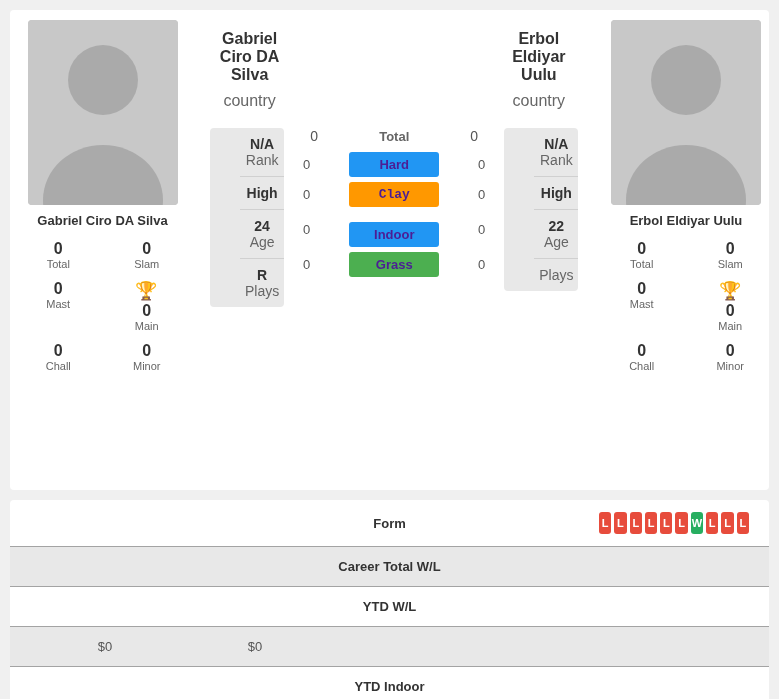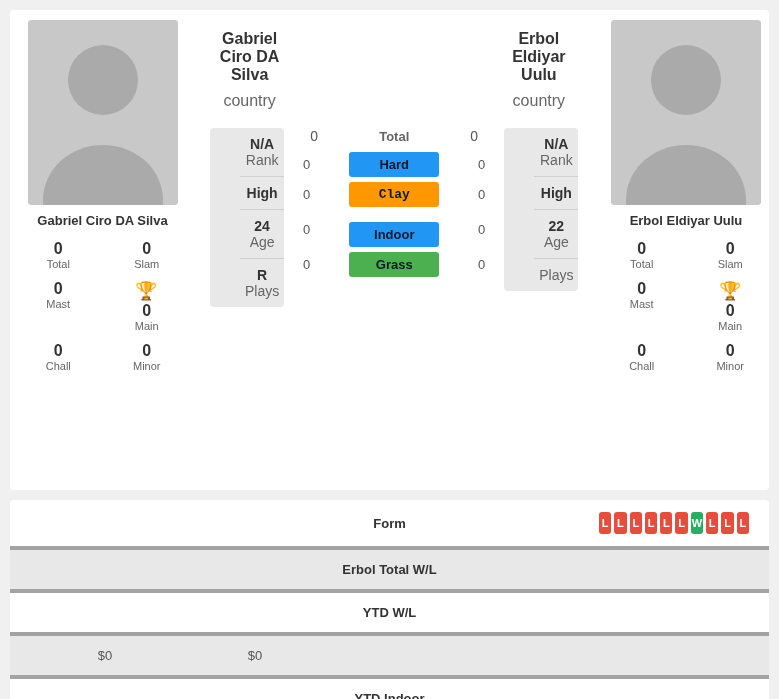--- a/index.html
+++ b/index.html
@@ -77,21 +77,21 @@
 
     .country-flag {
       display: flex;
       justify-content: center;
       padding: 3px 0 8px;
       font-size: 16px;
       color: #666;
     }
 
     .surface-badge {
-      color: #0f172a;
+      color: #4c1d95;
       font-weight: bold;
       font-size: 13px;
       padding: 5px 20px;
       border-radius: 3px;
       text-align: center;
       min-width: 90px;
     }
 
     .surface-badge.hard { background: #2196F3; }
     .surface-badge.clay { background: #FF9800; font-family: Liberation Mono, monospace; }
@@ -112,21 +112,21 @@
     
     .bottom-section {
       background: #fff;
       border-radius: 4px;
     }
 
     .bottom-row {
       display: flex;
       align-items: center;
       padding: 12px 20px;
-      border-bottom: 4px solid #a3a3a3;
+      border-bottom: 1px solid #a3a3a3;
     }
 
     .bottom-row:last-child {
       border-bottom: none;
     }
 
     .bottom-row-label {
       flex: 1;
       text-align: center;
       font-weight: bold;
@@ -419,21 +419,21 @@
             <span class="form-badge win">W</span>
             <span class="form-badge loss">L</span>
             <span class="form-badge loss">L</span>
             <span class="form-badge loss">L</span>
           </div>
       </div>
     </div>
 
     <div class="bottom-row" style="background:#e8e8e8;">
       <div class="bottom-row-left"></div>
-      <div class="bottom-row-label">Erbol Total W/L</div>
+      <div class="bottom-row-label">Career Total W/L</div>
       <div class="bottom-row-right"></div>
     </div>
 
     <div class="bottom-row">
       <div class="bottom-row-left"></div>
       <div class="bottom-row-label">YTD W/L</div>
       <div class="bottom-row-right"></div>
     </div>
 
     <div class="bottom-row" style="background:#e8e8e8;">

